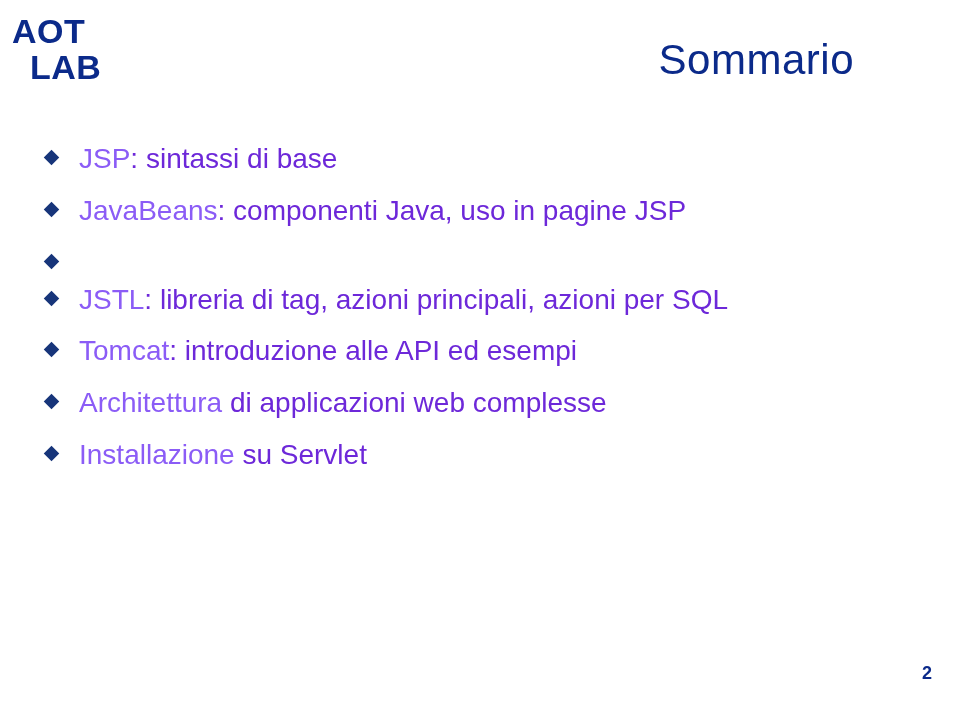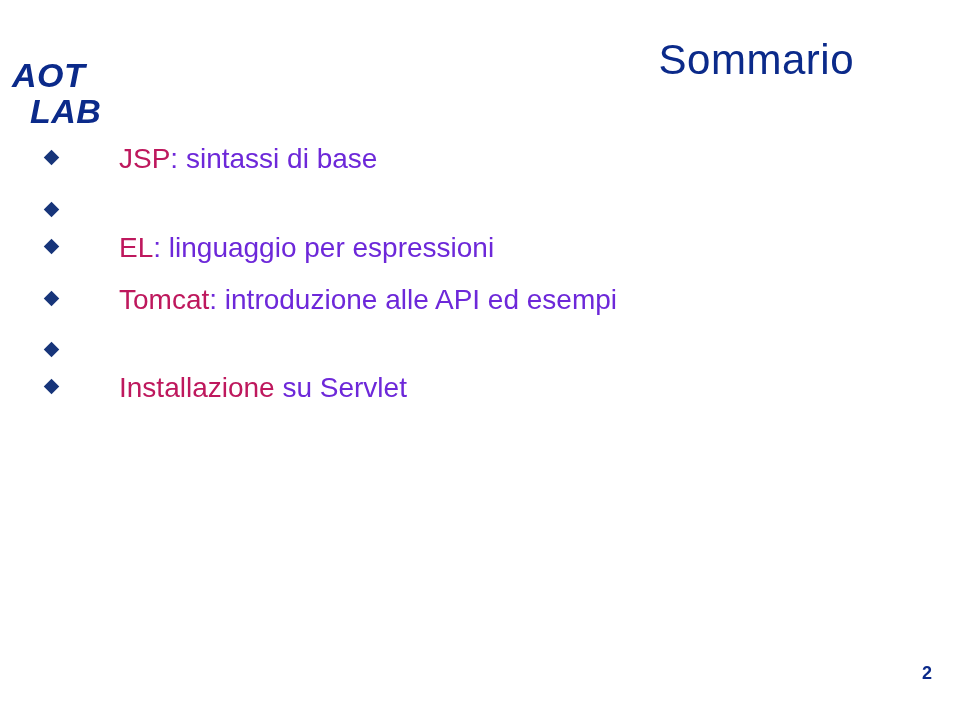--- a/index.html
+++ b/index.html
@@ -7,27 +7,25 @@
   .slide {
     position: relative;
     width: 960px;
     height: 702px;
     background: #ffffff;
   }
   .logo {
     position: absolute;
     top: 14px;
     left: 12px;
-    font-style: italic;
     font-weight: 900;
     color: #0b2a8a;
     font-size: 34px;
     line-height: 1.05;
     letter-spacing: 0.5px;
-    margin-top: 44px;
   }
   .logo .line1 { display: block; }
   .logo .line2 { display: block; margin-left: 18px; }
   .slide-title {
     position: absolute;
     top: 36px;
     right: 106px;
     font-weight: 400;
     color: #0b2a8a;
     font-size: 42px;
@@ -52,21 +50,21 @@
     background: #17357a;
     transform: rotate(45deg);
     margin-top: 12px;
     margin-right: 22px;
   }
   .bullet-text {
     font-size: 28px;
     line-height: 1.35;
     color: #0b2a8a;
   }
-  .bullet-text .lead { color: #be185d; margin-left: 40px; }
+  .bullet-text .lead { color: #8b5cf6; }
   .bullet-text .rest { color: #6d28d9; }
   .page-num {
     position: absolute;
     bottom: 18px;
     right: 28px;
     color: #0b2a8a;
     font-size: 18px;
     font-weight: 700;
   }
 </style>
@@ -86,39 +84,48 @@
 
     <div class="bullet">
       <div class="diamond"></div>
       <div class="bullet-text">
         <span class="lead">JSP</span><span class="rest">: sintassi di base</span>
       </div>
     </div>
 
     <div class="bullet">
       <div class="diamond"></div>
+      <div class="bullet-text">
+        <span class="lead">JavaBeans</span><span class="rest">: componenti Java, uso in pagine JSP</span>
+      </div>
+    </div>
+
+    <div class="bullet">
+      <div class="diamond"></div>
     </div>
 
     <div class="bullet">
       <div class="diamond"></div>
       <div class="bullet-text">
-        <span class="lead">EL</span><span class="rest">: linguaggio per espressioni</span>
+        <span class="lead">JSTL</span><span class="rest">: libreria di tag, azioni principali, azioni per SQL</span>
       </div>
     </div>
-
 
     <div class="bullet">
       <div class="diamond"></div>
       <div class="bullet-text">
         <span class="lead">Tomcat</span><span class="rest">: introduzione alle API ed esempi</span>
       </div>
     </div>
 
     <div class="bullet">
       <div class="diamond"></div>
+      <div class="bullet-text">
+        <span class="lead">Architettura</span><span class="rest"> di applicazioni web complesse</span>
+      </div>
     </div>
 
     <div class="bullet">
       <div class="diamond"></div>
       <div class="bullet-text">
         <span class="lead">Installazione</span><span class="rest"> su Servlet</span>
       </div>
     </div>
 
   </div>

